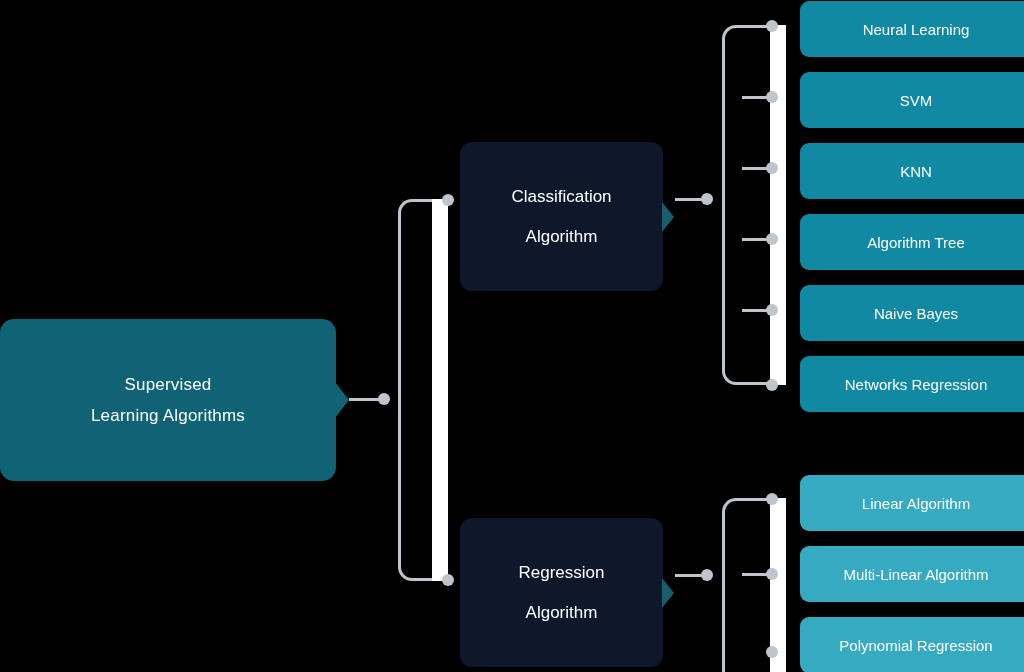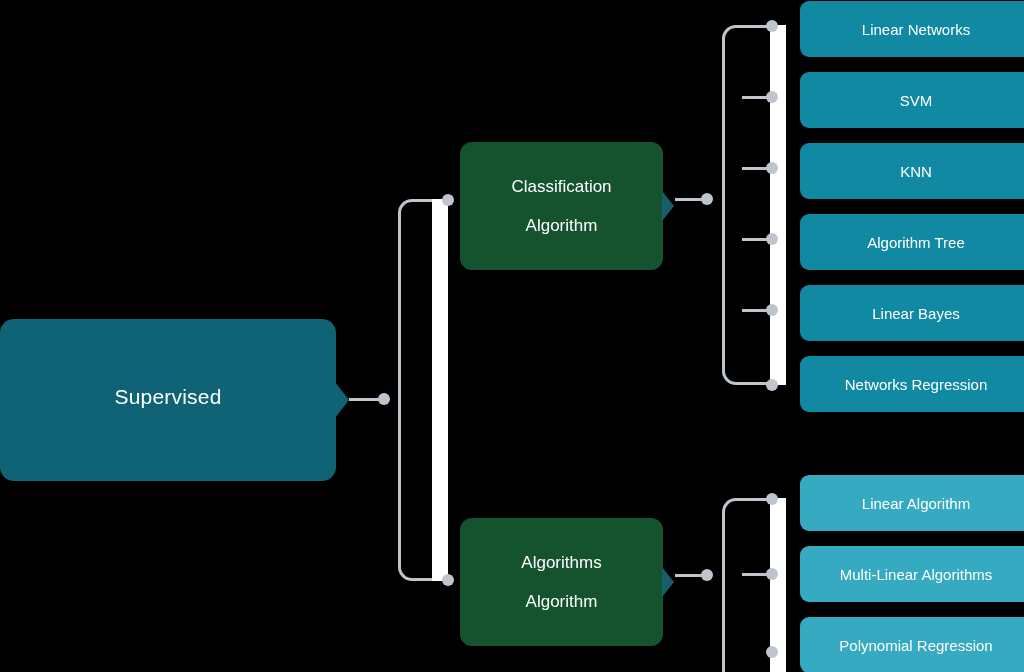--- a/index.html
+++ b/index.html
@@ -32,40 +32,40 @@
   }
 
   
   .node-root {
     left: 0px;
     top: 319px;
     width: 336px;
     height: 162px;
     background: #0F6374;
     border-radius: 14px;
-    font-size: 21px;
+    font-size: 17px;
     letter-spacing: .2px;
   }
   .node-root .tip {
     position: absolute;
     right: -13px;
     top: 50%;
     transform: translateY(-50%);
     width: 0; height: 0;
     border-top: 18px solid transparent;
     border-bottom: 18px solid transparent;
     border-left: 14px solid #0F6374;
   }
   .node-root .line1 { margin-bottom: 6px; }
 
   
   .node-branch {
     width: 203px;
-    height: 128px;
-    background: #14532d;
+    height: 149px;
+    background: #0f172a;
     border-radius: 12px;
     font-size: 17px;
   }
   .node-branch .tip {
     position: absolute;
     right: -11px;
     top: 50%;
     transform: translateY(-50%);
     width: 0; height: 0;
     border-top: 15px solid transparent;
@@ -140,20 +140,21 @@
     background: #BFC5CC;
   }
 </style>
 </head>
 <body>
 
 <div id="canvas">
 
   <div class="node node-root" id="node-root">
     <span class="line1">Supervised</span>
+    <span class="line2">Learning Algorithms</span>
     <span class="tip"></span>
   </div>
 
   <div class="conn" style="left:349px; top:398px; width:38px;"></div>
   <div class="dot" style="left:378px; top:393px;"></div>
 
   <div class="bracket" id="bracket-main" style="left:398px; top:199px; width:50px; height:382px;">
     <div class="outline"></div>
     <div class="whitebar"></div>
   </div>
@@ -178,59 +179,59 @@
   <div class="stub" style="left:742px; top:96px;  width:30px;"></div>
   <div class="dot" style="left:766px; top:91px;"></div>
   <div class="stub" style="left:742px; top:167px; width:30px;"></div>
   <div class="dot" style="left:766px; top:162px;"></div>
   <div class="stub" style="left:742px; top:238px; width:30px;"></div>
   <div class="dot" style="left:766px; top:233px;"></div>
   <div class="stub" style="left:742px; top:309px; width:30px;"></div>
   <div class="dot" style="left:766px; top:304px;"></div>
 
   <div class="leaf leaf-class" style="top:1px;">
-      <span>Linear Networks</span>
+      <span>Neural Learning</span>
     </div>
   <div class="leaf leaf-class" style="top:72px;">
       <span>SVM</span>
     </div>
   <div class="leaf leaf-class" style="top:143px;">
       <span>KNN</span>
     </div>
   <div class="leaf leaf-class" style="top:214px;">
       <span>Algorithm Tree</span>
     </div>
   <div class="leaf leaf-class" style="top:285px;">
-      <span>Linear Bayes</span>
+      <span>Naive Bayes</span>
     </div>
   <div class="leaf leaf-class" style="top:356px;">
       <span>Networks Regression</span>
     </div>
 
   <div class="node node-branch" id="node-regression">
-    <span class="line1">Algorithms</span>
+    <span class="line1">Regression</span>
     <span class="line2">Algorithm</span>
     <span class="tip"></span>
   </div>
   <div class="conn" style="left:675px; top:574px; width:32px;"></div>
   <div class="dot" style="left:701px; top:569px;"></div>
 
   <div class="bracket" id="bracket-regression" style="left:722px; top:498px; width:64px; height:190px;">
     <div class="outline"></div>
     <div class="whitebar"></div>
   </div>
   <div class="dot" style="left:766px; top:493px;"></div>
   <div class="dot" style="left:766px; top:646px;"></div>
 
   <div class="stub" style="left:742px; top:573px; width:30px;"></div>
   <div class="dot" style="left:766px; top:568px;"></div>
 
   <div class="leaf leaf-reg" style="top:475px;">
       <span>Linear Algorithm</span>
     </div>
   <div class="leaf leaf-reg" style="top:546px;">
-      <span>Multi-Linear Algorithms</span>
+      <span>Multi-Linear Algorithm</span>
     </div>
   <div class="leaf leaf-reg" style="top:617px;">
       <span>Polynomial Regression</span>
     </div>
 
 </div>
 
 </body></html>

